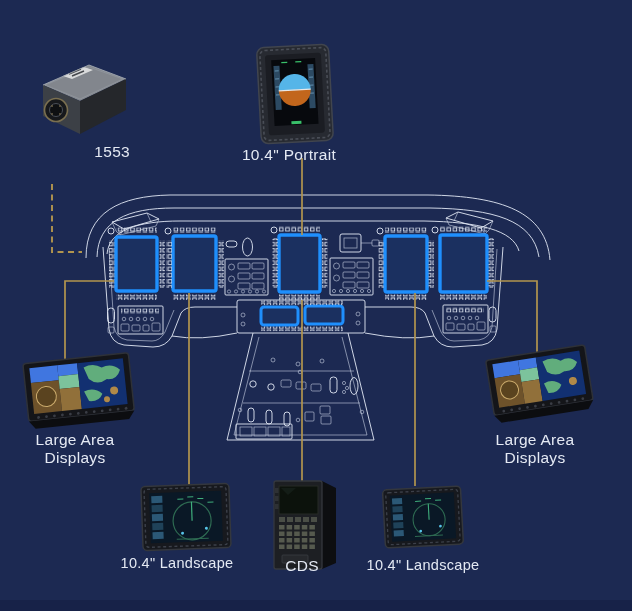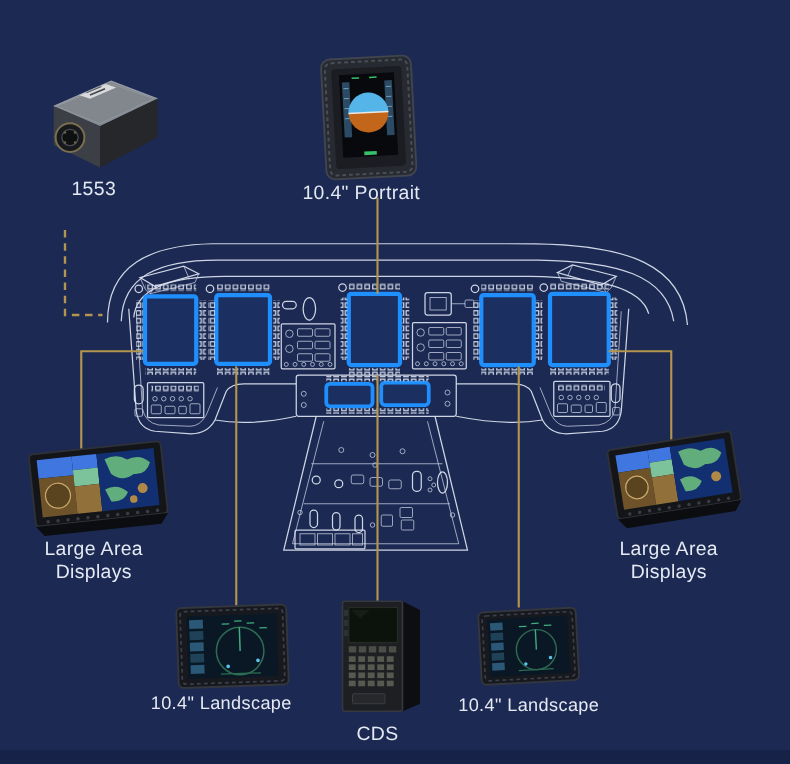--- a/index.html
+++ b/index.html
@@ -401,21 +401,21 @@
       <rect x="13" y="46" width="10" height="6" fill="#2b5876"></rect>
       <circle cx="49" cy="37" r="16" fill="none" stroke="#2e6b52" stroke-width="1.1"></circle>
       <path d="M49 21 L49 37" stroke="#3fae7c" stroke-width="1.1"></path>
       <path d="M36 18 H42 M46 16 H52 M56 18 H62" stroke="#3fae7c" stroke-width="1"></path>
       <circle cx="60" cy="44" r="1.4" fill="#57c4e8"></circle>
         <circle cx="40" cy="48" r="1.4" fill="#57c4e8"></circle>
       <path d="M34 53 H62" stroke="#2e6b52" stroke-width="1"></path>
     </svg>
   </div>
 
-  <div class="label" style="left:20px;top:143px;width:110px;">
+  <div class="label" style="left:20px;top:143px;width:110px;text-align:right;">
     <span>1553</span>
   </div>
 
   <div class="label" style="left:234px;top:146px;width:110px;">
     <span>10.4" Portrait</span>
   </div>
 
   <div class="label" style="left:15px;top:431px;width:120px;">
     <span>Large Area</span>
     <span>Displays</span>
@@ -423,21 +423,21 @@
 
   <div class="label" style="left:475px;top:431px;width:120px;">
     <span>Large Area</span>
     <span>Displays</span>
   </div>
 
   <div class="label" style="left:117px;top:555px;width:120px;font-size:14.5px;">
     <span>10.4" Landscape</span>
   </div>
 
-  <div class="label" style="left:262px;top:579px;width:80px;">
+  <div class="label" style="left:262px;top:557px;width:80px;">
     <span>CDS</span>
   </div>
 
   <div class="label" style="left:363px;top:557px;width:120px;font-size:14.5px;">
     <span>10.4" Landscape</span>
   </div>
 
   <div class="footer-band"></div>
 </div>
 

